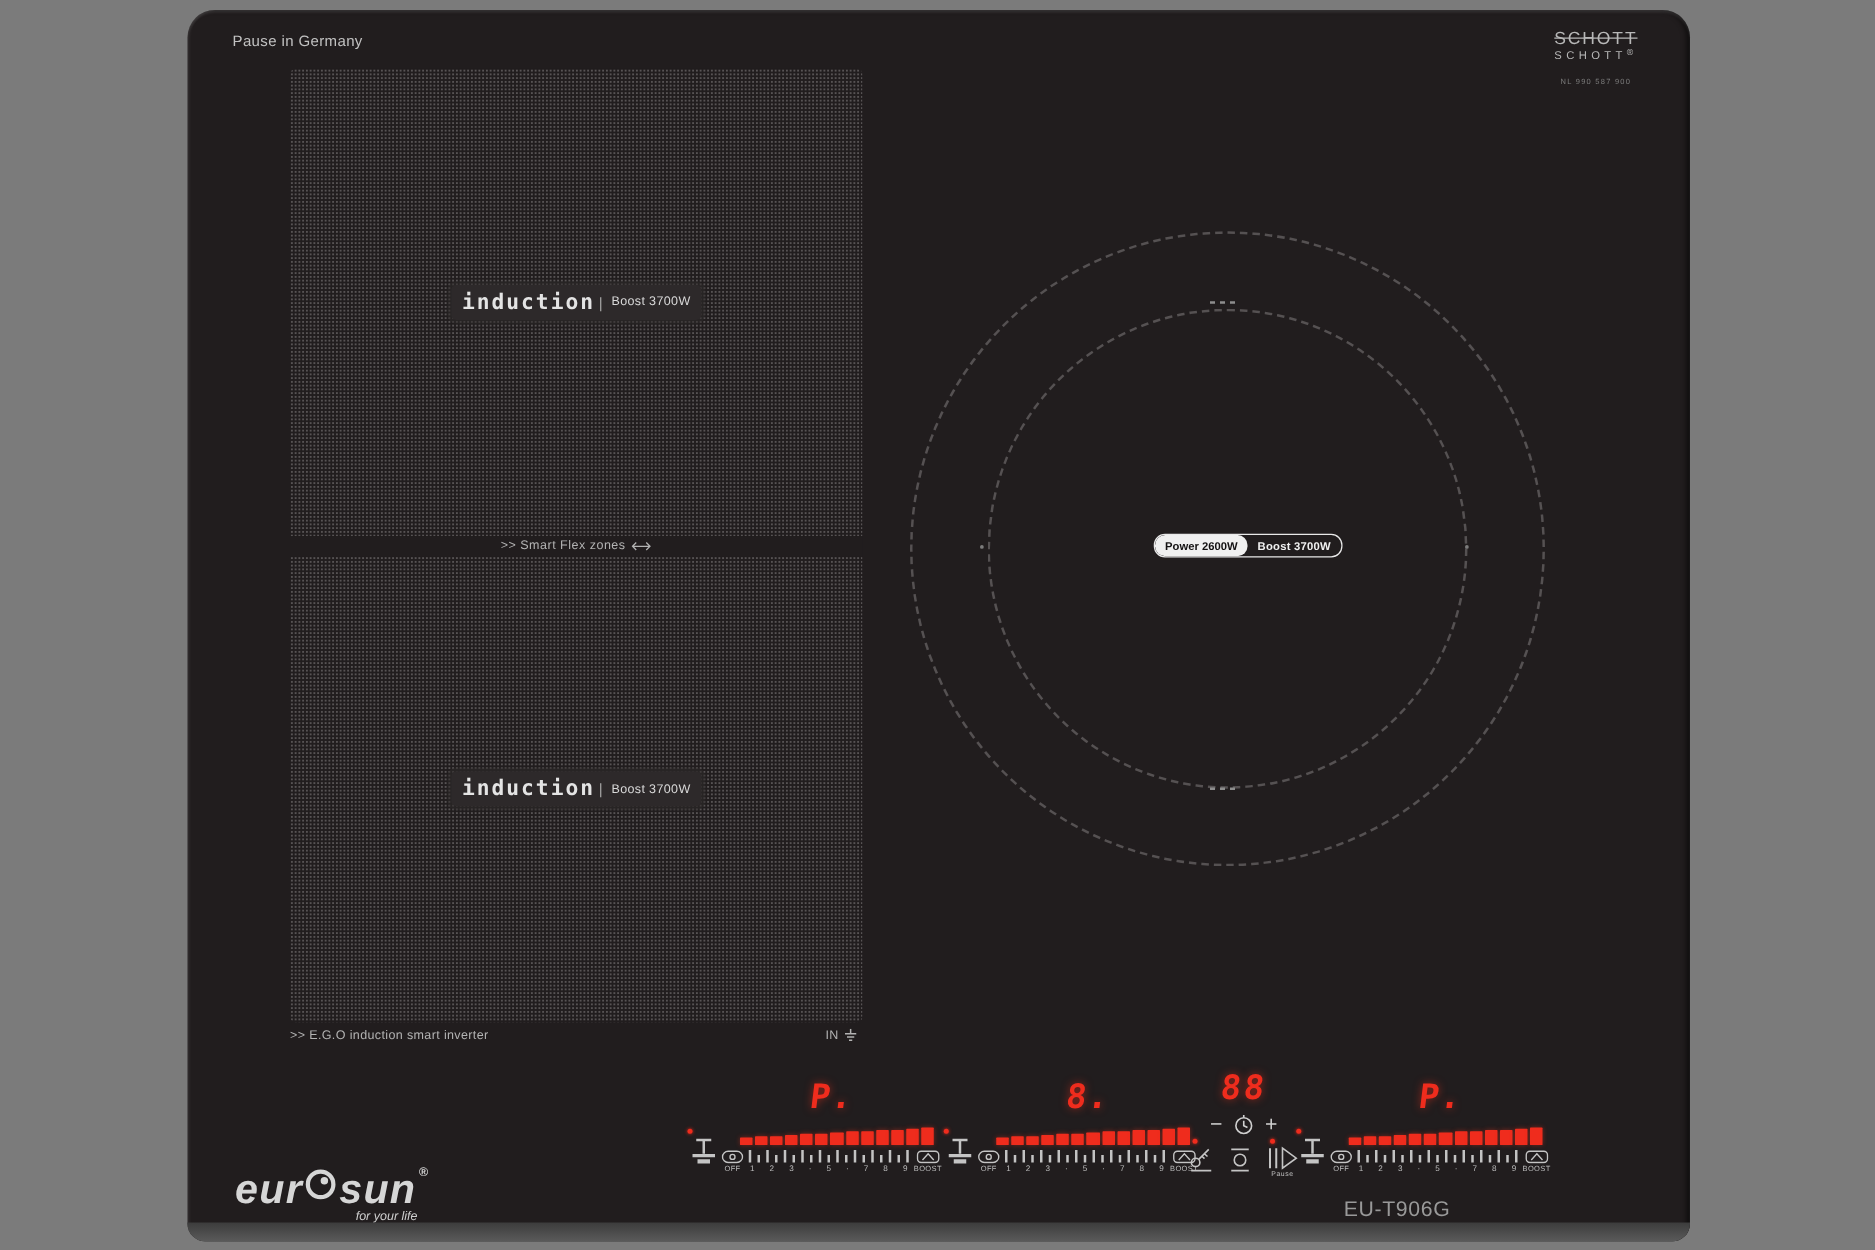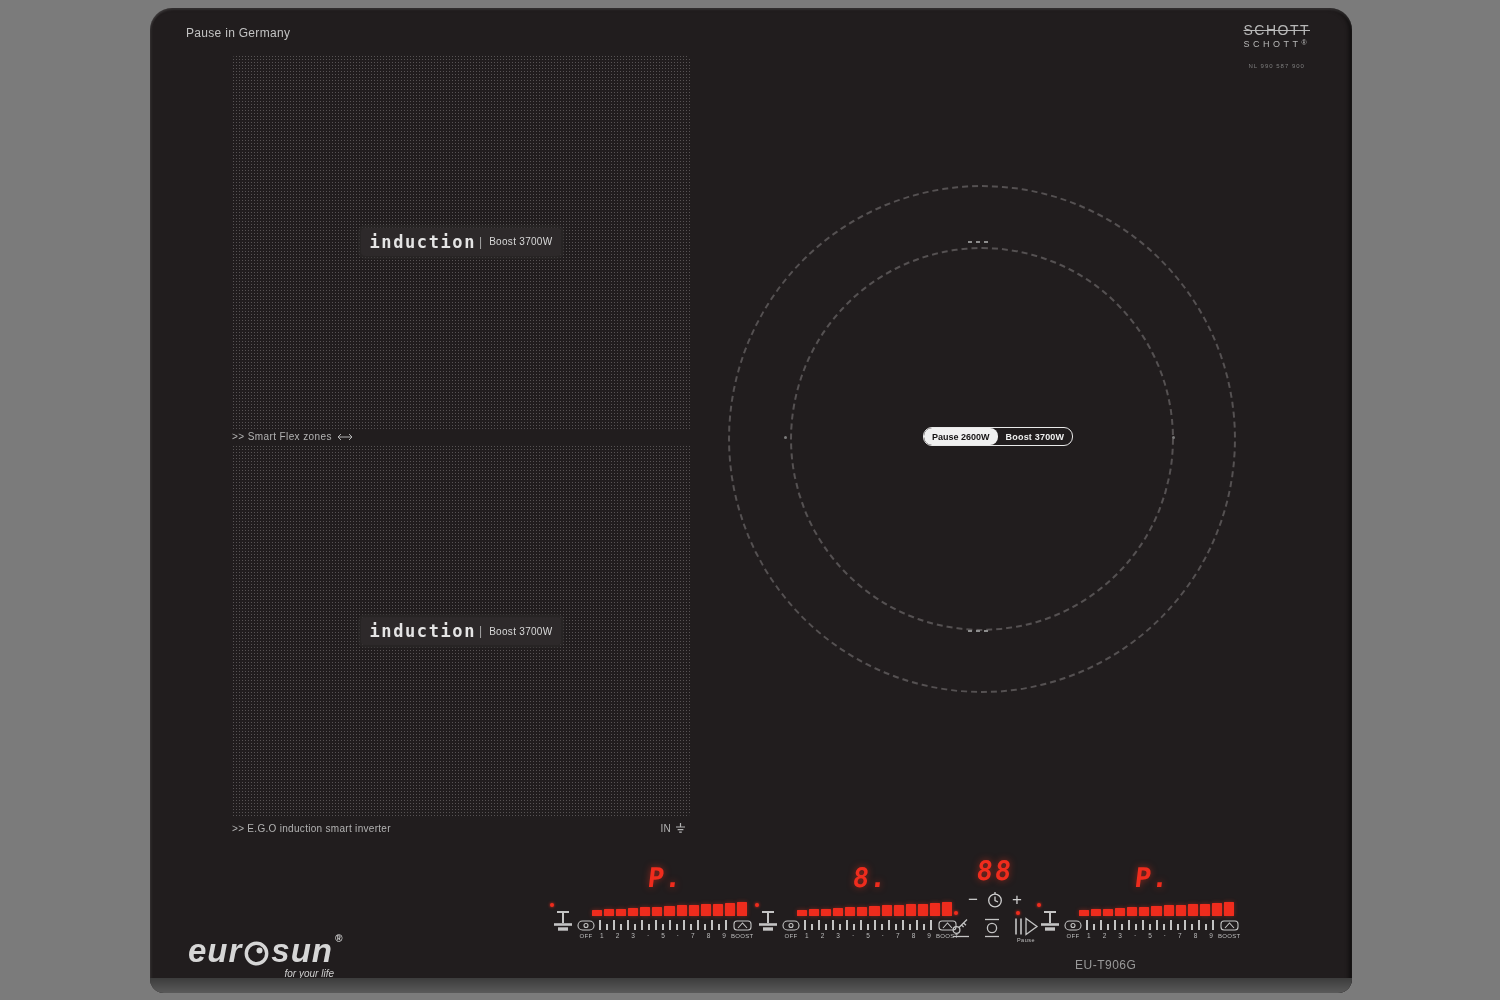--- a/index.html
+++ b/index.html
@@ -26,21 +26,21 @@
   .schott-code{margin-top:14px;font-size:6px;color:#7e7e7e;letter-spacing:1px;text-align:center;}
 
   
   .flex-zones{position:absolute;left:82px;top:47px;width:458px;height:763px;display:flex;flex-direction:column;}
   .flex-zone{flex:1;position:relative;display:flex;align-items:center;justify-content:center;
     background-color:var(--surface,#211d1e);
     background-image:radial-gradient(var(--dots,#575354) 0.8px, transparent 0.95px);
     background-size:3px 3px;}
   .zone-top{border-radius:5px 5px 0 0;}
   .zone-bottom{border-radius:0 0 5px 5px;}
-  .flex-divider{height:16px;background:var(--surface,#211d1e);display:flex;align-items:center;justify-content:flex-start;gap:5px;color:#b3b3b3;font-size:10px;letter-spacing:.4px;}
+  .flex-divider{height:16px;background:var(--surface,#211d1e);display:flex;align-items:center;justify-content:center;gap:5px;color:#b3b3b3;font-size:10px;letter-spacing:.4px;}
   .zone-pill{background:#2d292a;border-radius:4px;padding:4px 9px;display:flex;align-items:center;gap:7px;box-shadow:0 0 0 3px rgba(45,41,42,.55);}
   .zone-brand{color:#e4e4e4;font-size:17px;font-weight:bold;letter-spacing:1.6px;font-family:"DejaVu Sans Mono",monospace;}
   .zone-sep{color:#a5a5a5;font-size:12px;margin-left:-4px;}
   .zone-boost{color:#d8d8d8;font-size:10px;letter-spacing:.3px;}
   .flex-footer{position:absolute;top:100%;margin-top:5px;width:100%;display:flex;justify-content:space-between;color:#b3b3b3;font-size:10px;letter-spacing:.3px;}
   .in-gnd{display:flex;align-items:center;gap:4px;margin-right:4px;}
 
   
   .ring{position:absolute;border-radius:50%;border:2px dashed var(--ring,#555152);}
   .outer-ring{left:578px;top:177px;width:504px;height:504px;}
@@ -84,25 +84,25 @@
   .timer-led{font-size:27px;letter-spacing:2px;text-align:center;width:64px;margin:0 auto;}
   .timer-adjust{margin-top:5px;display:flex;align-items:center;justify-content:center;gap:9px;color:#cfcfcf;}
   .tminus,.tplus{font-size:17px;line-height:12px;}
   .timer-icons{margin-top:9px;display:flex;gap:11px;justify-content:flex-start;padding-left:1px;}
   .ticon{position:relative;display:flex;flex-direction:column;align-items:center;}
   .ticon .reddot{position:absolute;top:-6px;left:3px;}
   .plabel{font-size:5.5px;color:#c0c0c0;margin-top:1px;letter-spacing:.5px;}
 
   
   .logo{position:absolute;left:38px;top:926px;color:#d6d6d6;width:150px;}
-  .logo-word{font-style:italic;font-weight:bold;font-size:33px;letter-spacing:1px;display:flex;align-items:flex-end;line-height:1;}
+  .logo-word{font-style:italic;font-weight:bold;font-size:33px;letter-spacing:1px;display:flex;align-items:flex-start;line-height:1;}
   .sun-emblem{display:flex;margin:0 1px;}
   .logo-reg{font-size:10px;margin-left:2px;align-self:flex-start;}
   .tagline{text-align:right;font-style:italic;font-size:10px;color:#cfcfcf;margin-top:1px;padding-right:4px;}
-  .model{position:absolute;left:925px;top:950px;font-size:12px;color:#999;letter-spacing:.5px;}
+  .model{position:absolute;left:925px;top:950px;font-size:17px;color:#999;letter-spacing:.5px;}
   svg{display:block;}
 </style>
 </head>
 <body>
 
 <div class="cooktop">
 
   <div class="made-in">Pause in Germany</div>
 
   <div class="schott">
@@ -143,21 +143,21 @@
     </div>
   </div>
 
   <div class="ring outer-ring"></div>
   <div class="ring inner-ring"></div>
   <div class="ring-mark mark-top"></div>
   <div class="ring-mark mark-bottom"></div>
   <div class="ring-dot rdot-left"></div>
   <div class="ring-dot rdot-right"></div>
   <div class="round-pill">
-    <span class="rp-left">Pause 2600W</span>
+    <span class="rp-left">Power 2600W</span>
     <span class="rp-right">Boost 3700W</span>
   </div>
 
   <div class="slider-group g1">
     <div class="led">P.</div>
     <div class="pan-ind">
       <span class="reddot"></span>
       <svg width="22" height="26" viewBox="0 0 22 26" stroke="#c4c4c4" fill="none">
         <path d="M5 4 H17" stroke-width="2"></path>
           <path d="M11 4 V15" stroke-width="2"></path>

